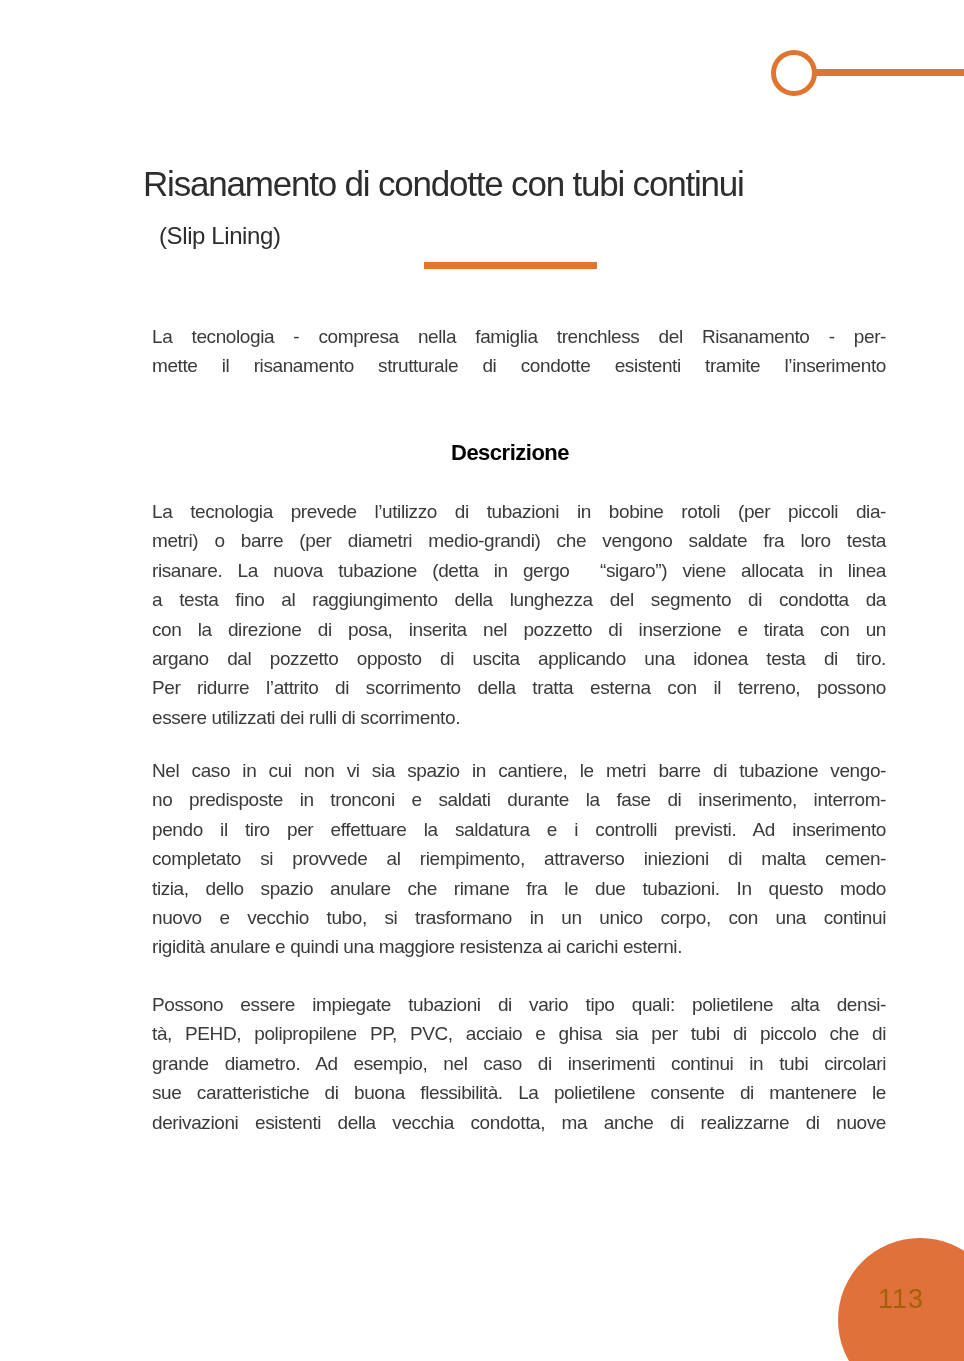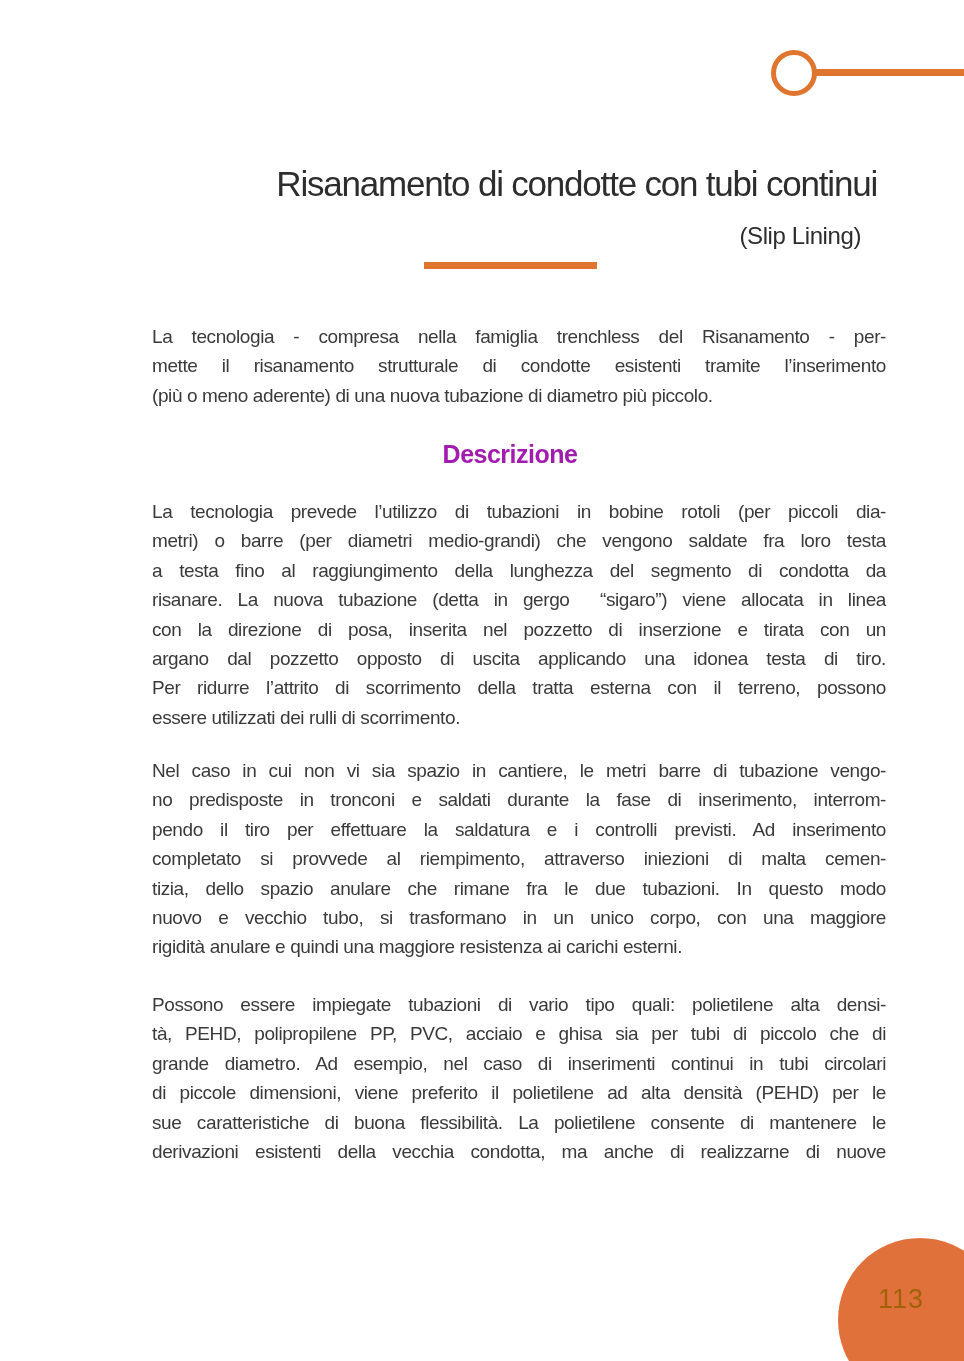--- a/index.html
+++ b/index.html
@@ -32,21 +32,21 @@
     left: 815px; top: 69px;
     width: 149px; height: 7px;
     background: #E0752F;
   }
 
   
   .title-block {
     position: absolute;
     left: 143px; top: 163px;
     width: 734px;
-    text-align: right;
+    text-align: left;
     color: #2d2d2d;
   }
   .title-main {
     margin: 0;
     font-size: 35px;
     font-weight: 400;
     letter-spacing: -1.2px;
     line-height: 42px;
     white-space: nowrap;
   }
@@ -84,24 +84,24 @@
   .intro   { top: 322px; }
   .para-1  { top: 497px; }
   .para-2  { top: 756px; }
   .para-3  { top: 990px; }
 
   .section-heading {
     position: absolute;
     left: 143px; top: 440px;
     width: 734px;
     text-align: center;
-    font-size: 25px;
+    font-size: 22px;
     font-weight: 700;
     letter-spacing: -0.5px;
-    color: #a21caf;
+    color: #000000;
   }
 
   
   .page-circle {
     position: absolute;
     left: 838px; top: 1238px;
     width: 164px; height: 164px;
     border-radius: 50%;
     background: #E0713B;
   }
@@ -130,49 +130,47 @@
   <div class="title-block">
     <h1 class="title-main">Risanamento di condotte con tubi continui</h1>
     <div class="title-sub">(Slip Lining)</div>
   </div>
 
   <div class="title-divider"></div>
 
   <div class="textblock intro">
       <div class="tline">La tecnologia - compresa nella famiglia trenchless del Risanamento - per-</div>
       <div class="tline">mette il risanamento strutturale di condotte esistenti tramite l’inserimento</div>
-      <div class="tline tline-last">(più o meno aderente) di una nuova tubazione di diametro più piccolo.</div>
     </div>
 
   <div class="section-heading">Descrizione</div>
 
   <div class="textblock para-1">
       <div class="tline">La tecnologia prevede l’utilizzo di tubazioni in bobine rotoli (per piccoli dia-</div>
       <div class="tline">metri) o barre (per diametri medio-grandi) che vengono saldate fra loro testa</div>
+      <div class="tline">risanare. La nuova tubazione (detta in gergo &nbsp;“sigaro”) viene allocata in linea</div>
       <div class="tline">a testa fino al raggiungimento della lunghezza del segmento di condotta da</div>
-      <div class="tline">risanare. La nuova tubazione (detta in gergo &nbsp;“sigaro”) viene allocata in linea</div>
       <div class="tline">con la direzione di posa, inserita nel pozzetto di inserzione e tirata con un</div>
       <div class="tline">argano dal pozzetto opposto di uscita applicando una idonea testa di tiro.</div>
       <div class="tline">Per ridurre l’attrito di scorrimento della tratta esterna con il terreno, possono</div>
       <div class="tline tline-last">essere utilizzati dei rulli di scorrimento.</div>
     </div>
   <div class="textblock para-2">
       <div class="tline">Nel caso in cui non vi sia spazio in cantiere, le metri barre di tubazione vengo-</div>
       <div class="tline">no predisposte in tronconi e saldati durante la fase di inserimento, interrom-</div>
       <div class="tline">pendo il tiro per effettuare la saldatura e i controlli previsti. Ad inserimento</div>
       <div class="tline">completato si provvede al riempimento, attraverso iniezioni di malta cemen-</div>
       <div class="tline">tizia, dello spazio anulare che rimane fra le due tubazioni. In questo modo</div>
-      <div class="tline">nuovo e vecchio tubo, si trasformano in un unico corpo, con una maggiore</div>
+      <div class="tline">nuovo e vecchio tubo, si trasformano in un unico corpo, con una continui</div>
       <div class="tline tline-last">rigidità anulare e quindi una maggiore resistenza ai carichi esterni.</div>
     </div>
   <div class="textblock para-3">
       <div class="tline">Possono essere impiegate tubazioni di vario tipo quali: polietilene alta densi-</div>
       <div class="tline">tà, PEHD, polipropilene PP, PVC, acciaio e ghisa sia per tubi di piccolo che di</div>
       <div class="tline">grande diametro. Ad esempio, nel caso di inserimenti continui in tubi circolari</div>
-      <div class="tline">di piccole dimensioni, viene preferito il polietilene ad alta densità (PEHD) per le</div>
       <div class="tline">sue caratteristiche di buona flessibilità. La polietilene consente di mantenere le</div>
       <div class="tline">derivazioni esistenti della vecchia condotta, ma anche di realizzarne di nuove</div>
     </div>
 
   <div class="page-circle"></div>
   <div class="page-number">113</div>
 
 </div>
 
 </body></html>

